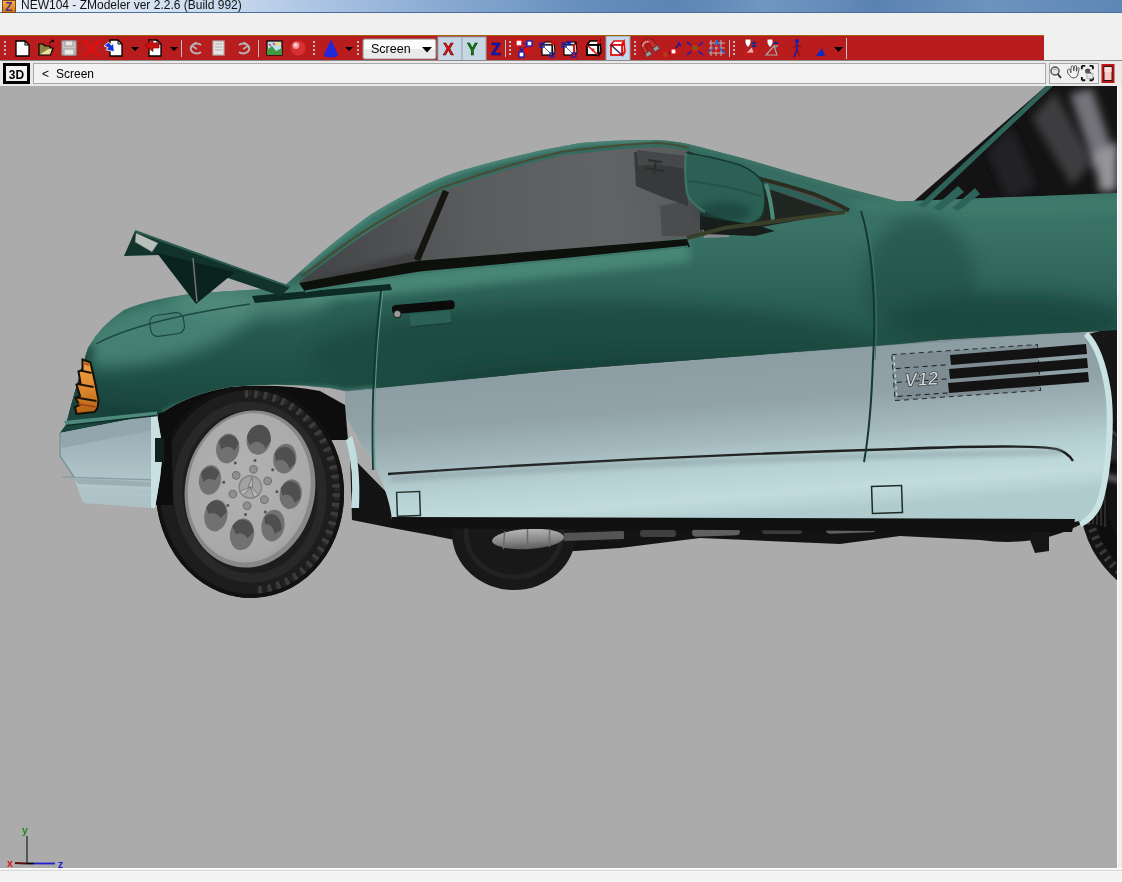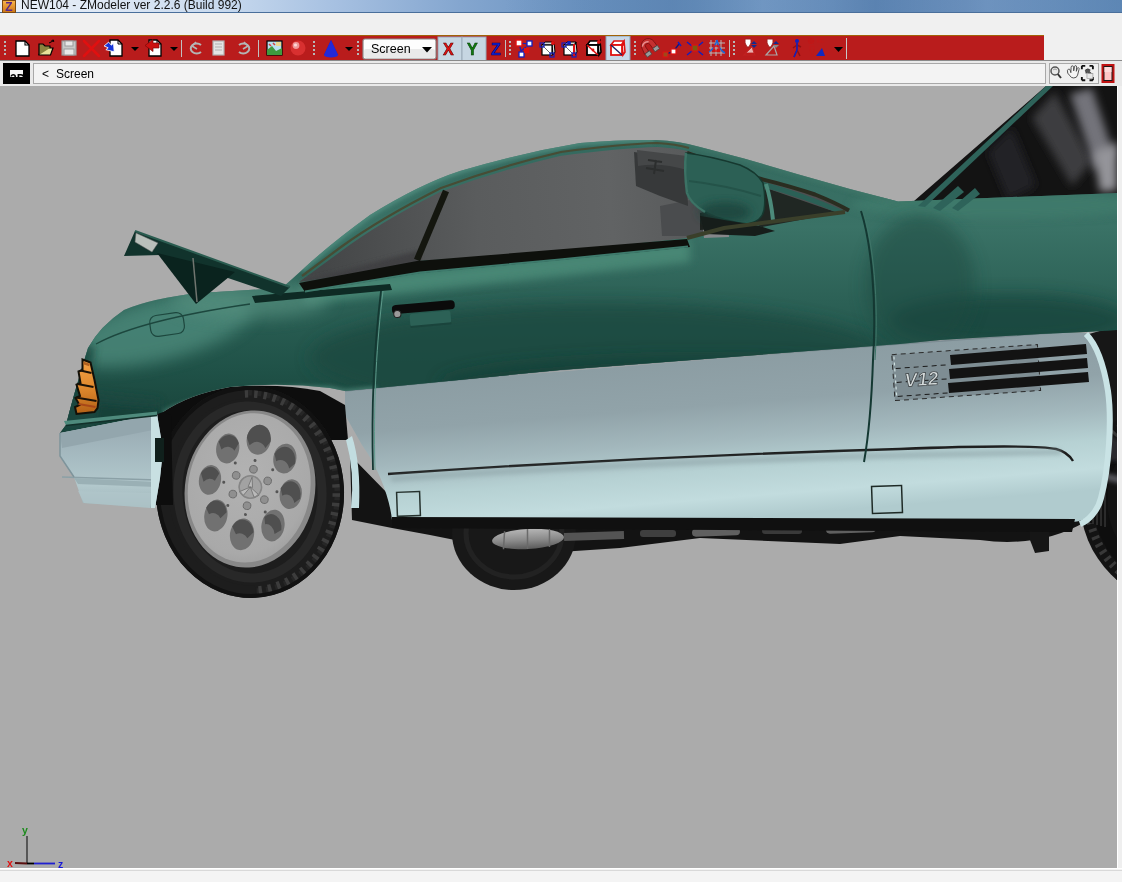--- a/index.html
+++ b/index.html
@@ -239,21 +239,21 @@
         <path d="M9 1 h7 m-7 3 h7 m-6-3 v3 m3-3 v3" stroke="#c01818" stroke-width="1"></path>
         <path d="M2 8 h4 v3 l-1 7 h-2 l-1-7 z" fill="none" stroke="#c01818" stroke-width="1"></path>
         <path d="M8 18 l6-8 3 8 z" fill="#1028c0"></path>
       </g>
       <path d="M834 11 h9 l-4.5 5 z" fill="#000"></path>
       <rect x="846" y="2" width="1" height="21" fill="#c8c8c8"></rect>
     </svg>
   </div>
 
   <div class="abs" id="row3" style="left:0;top:60px;width:1122px;height:26px;background:#e9e9e9;border-top:1px solid #8a8a8a;box-sizing:border-box;">
-    <div class="abs" style="left:3px;top:2px;width:27px;height:21px;background:#f4f4f4;border:7px solid #000000;box-sizing:border-box;text-align:center;font-weight:bold;font-size:12px;line-height:19px;color:#000;">3D</div>
+    <div class="abs" style="left:3px;top:2px;width:27px;height:21px;background:#f4f4f4;border:3px solid #000000;box-sizing:border-box;text-align:center;font-weight:bold;font-size:12px;line-height:19px;color:#000;">3D</div>
     <div class="abs" style="left:33px;top:2px;width:1013px;height:21px;background:#f3f3f3;border:1px solid #a8a8a8;box-sizing:border-box;font-size:12px;color:#000;">
       <span class="abs" style="left:8px;top:3px;">&lt;</span>
       <span class="abs" style="left:22px;top:3px;">Screen</span>
     </div>
     <div class="abs" style="left:1049px;top:2px;width:50px;height:21px;background:#f0f0f0;border:1px solid #a8a8a8;box-sizing:border-box;"></div>
     <svg class="abs" style="left:1049px;top:2px;" width="70" height="21" viewBox="0 0 70 21">
       <g>
         <circle cx="6" cy="8" r="4" fill="#e8e8e8" stroke="#555" stroke-width="1.5"></circle>
         <path d="M8.8,11 L12,15" stroke="#333" stroke-width="2"></path>
         <path d="M4.2,6.8 a2.6 2.6 0 0 1 3.6,0" stroke="#999" stroke-width="1" fill="none"></path>

